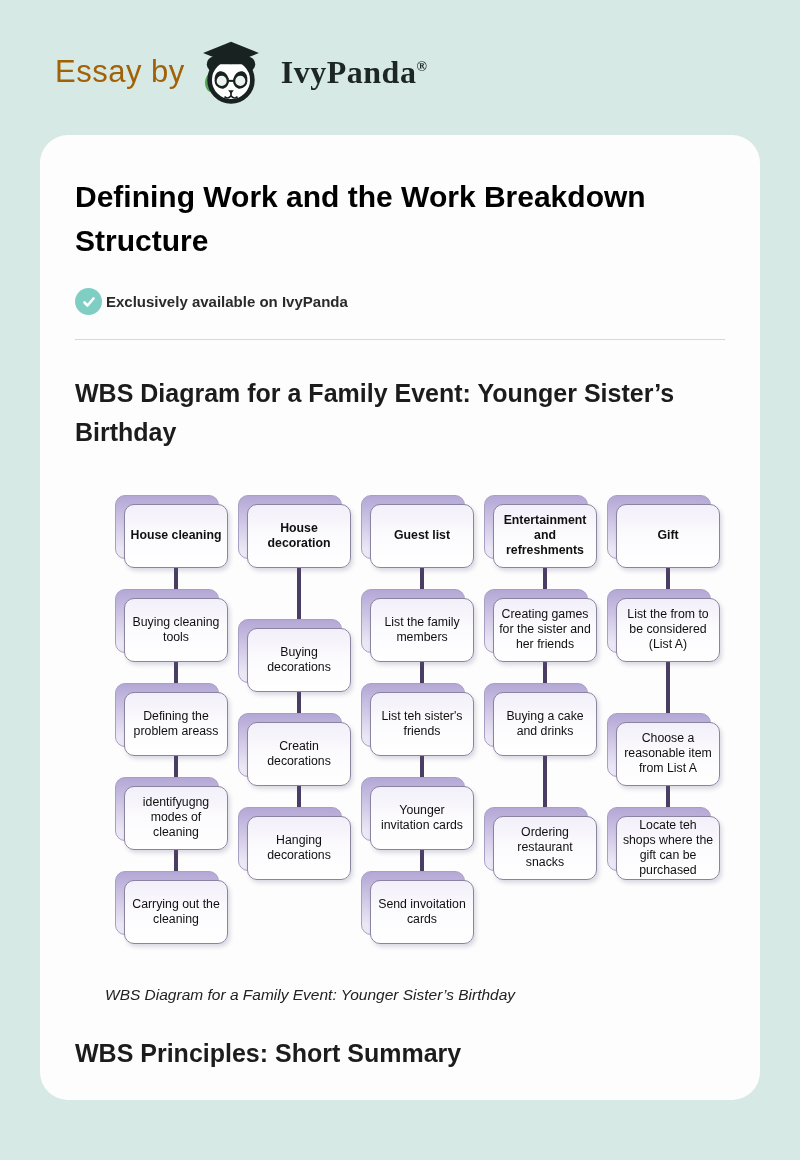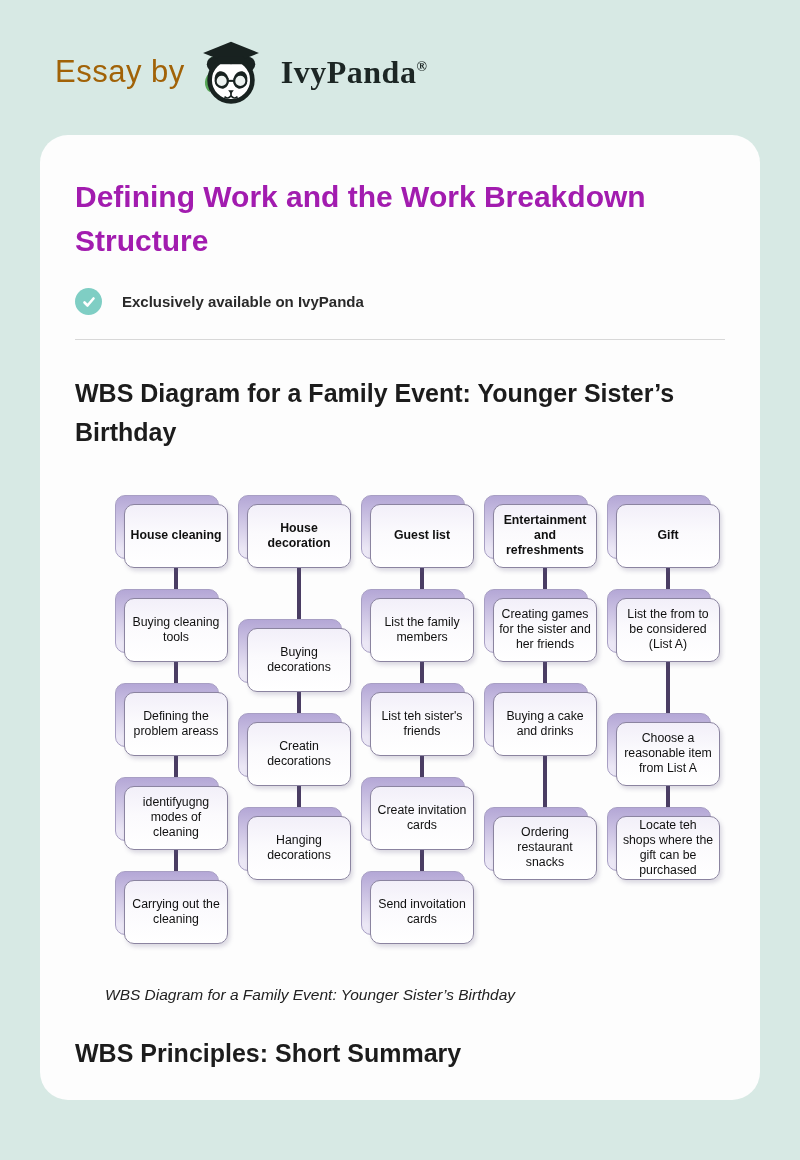--- a/index.html
+++ b/index.html
@@ -11,22 +11,22 @@
   *{margin:0;padding:0;box-sizing:border-box;}
   html,body{width:800px;height:1160px;overflow:hidden;}
   body{background:var(--page-bg);font-family:"Liberation Sans",sans-serif;color:var(--text-dark);}
   .hdr{display:flex;align-items:center;gap:16px;padding:40px 0 0 55px;height:104px;}
   .essay-by{font-size:31px;color:#a16207;letter-spacing:.5px;}
   .logo{display:flex;align-items:center;gap:20px;text-decoration:none;color:var(--ink);}
   .brand{font-family:"Liberation Serif",serif;font-weight:700;font-size:32px;color:#1c2624;letter-spacing:.5px;}
   .brand sup{font-size:14px;font-weight:700;}
   .card{background:var(--card-bg);border-radius:28px;margin:31px 40px 0;height:965px;
         padding:40px 35px 0;overflow:hidden;}
-  h1{font-size:30px;line-height:1.45;font-weight:700;max-width:645px;color:#a21caf;}
-  .badge-row{display:flex;align-items:center;gap:20px;margin-top:26px;}
+  h1{font-size:30px;line-height:1.45;font-weight:700;max-width:645px;color:#000000;}
+  .badge-row{display:flex;align-items:center;gap:4px;margin-top:26px;}
   .check{width:27px;height:27px;border-radius:50%;background:var(--badge-teal);
          display:flex;align-items:center;justify-content:center;flex:0 0 auto;}
   .badge-label{font-size:15px;font-weight:700;color:#2a2a2a;}
   hr.div{border:none;border-top:1.5px solid #d8d8d8;margin-top:24px;}
   h2{font-size:25px;line-height:1.55;font-weight:700;color:#1c1c1c;}
   .h2-1{margin-top:34px;max-width:605px;}
   .h2-2{margin-top:30px;}
   .wbs{display:flex;gap:19px;margin:52px 0 0 49px;width:596px;}
   .wbs-col{display:flex;flex-direction:column;align-items:center;width:104px;flex:0 0 auto;}
   .wbs-cell{position:relative;width:104px;height:64px;}
@@ -145,21 +145,21 @@
           <div class="front">List the family members</div>
         </div>
         <div class="wbs-link"></div>
         <div class="wbs-cell">
           <div class="back"></div>
           <div class="front">List  teh sister's friends</div>
         </div>
         <div class="wbs-link"></div>
         <div class="wbs-cell">
           <div class="back"></div>
-          <div class="front">Create invitation cards</div>
+          <div class="front">Younger invitation cards</div>
         </div>
         <div class="wbs-link"></div>
         <div class="wbs-cell">
           <div class="back"></div>
           <div class="front">Send invoitation cards</div>
         </div>
       </div>
       <div class="wbs-col">
         <div class="wbs-cell head">
           <div class="back"></div>

